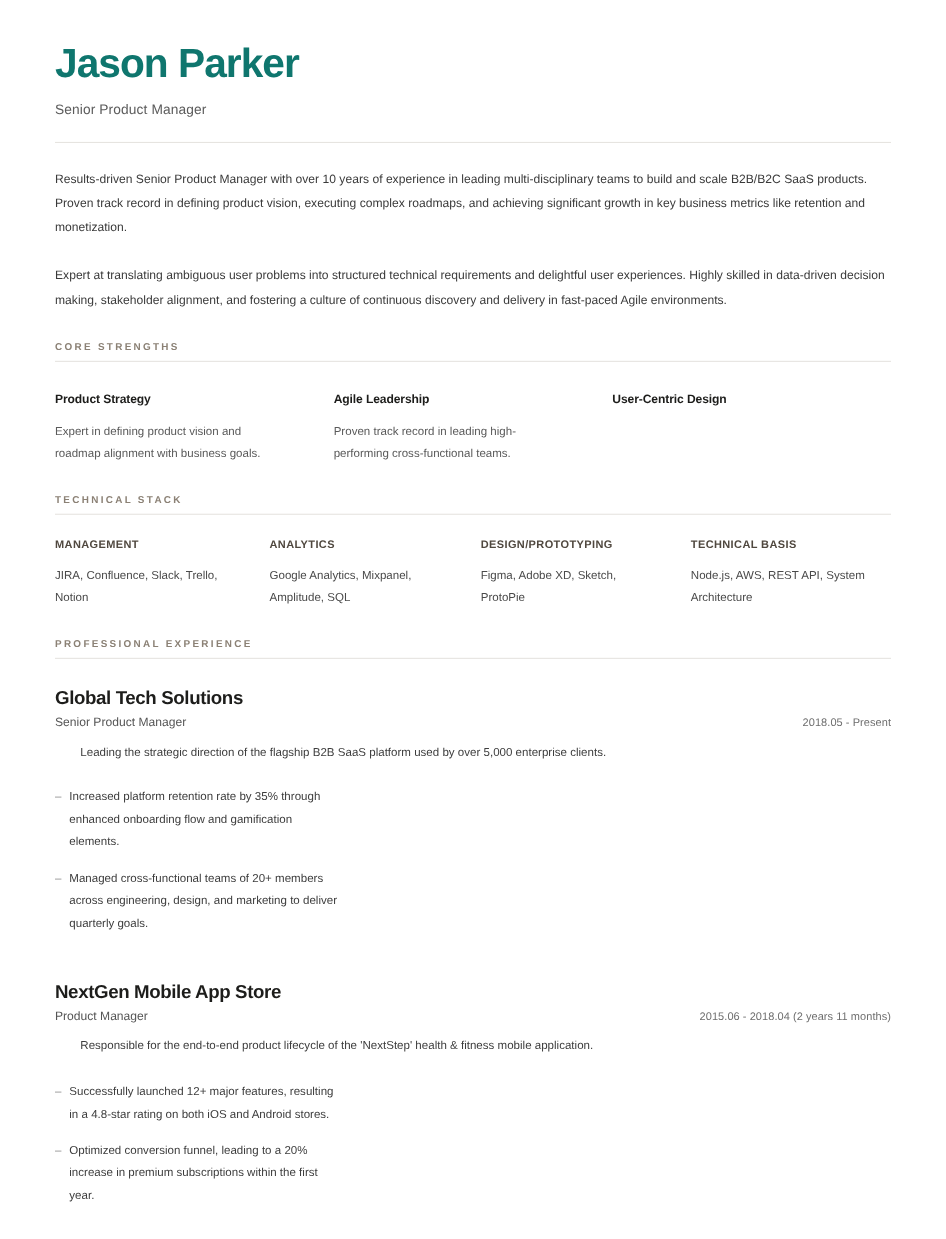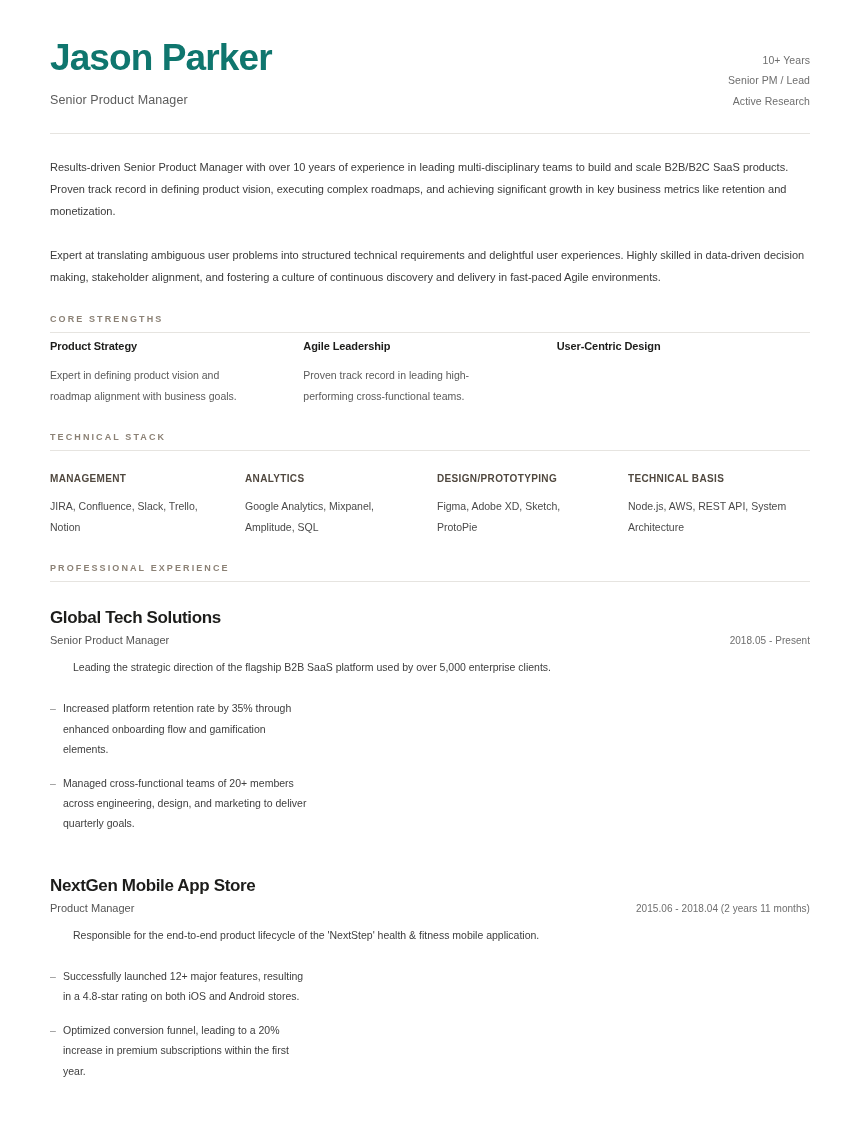--- a/index.html
+++ b/index.html
@@ -53,21 +53,21 @@
     font-size: 9px; font-weight: 700; letter-spacing: 2.1px;
     color: #8b8175; text-transform: uppercase;
   }
   .sec-rule { margin-top: 8px; border-top: 1px solid #e6e4e0; }
 
   .sec-core { margin-top: 26px; }
   .sec-tech { margin-top: 26px; }
   .sec-exp  { margin-top: 26px; }
 
   
-  .core-grid { display: flex; margin-top: 7px; }
+  .core-grid { display: flex; margin-top: 28px; }
   .core-col { width: 33.333%; padding-right: 40px; }
   .core-title {
     font-size: 11px; font-weight: 700; color: #1d1d1b; letter-spacing: -0.1px;
   }
   .core-desc {
     margin-top: 13px; font-size: 10.5px; line-height: 1.95; color: #5a5a5a;
   }
 
   
   .tech-grid { display: flex; margin-top: 22px; }
@@ -112,25 +112,20 @@
 </head>
 <body>
 
 <div class="page">
 
   <div class="header">
     <div class="hdr-left">
       <h1 class="name">Jason Parker</h1>
       <div class="role">Senior Product Manager</div>
     </div>
-    <div class="hdr-right">
-      <div>10+ Years</div>
-      <div>Senior PM / Lead</div>
-      <div>Active Research</div>
-    </div>
   </div>
 
 
   <div class="rule-top"></div>
 
   <div class="summary">
     <p>Results-driven Senior Product Manager with over 10 years of experience in leading multi-disciplinary teams to build and scale B2B/B2C SaaS products. Proven track record in defining product vision, executing complex roadmaps, and achieving significant growth in key business metrics like retention and monetization.</p>
     <p>Expert at translating ambiguous user problems into structured technical requirements and delightful user experiences. Highly skilled in data-driven decision making, stakeholder alignment, and fostering a culture of continuous discovery and delivery in fast-paced Agile environments.</p>
   </div>
 

